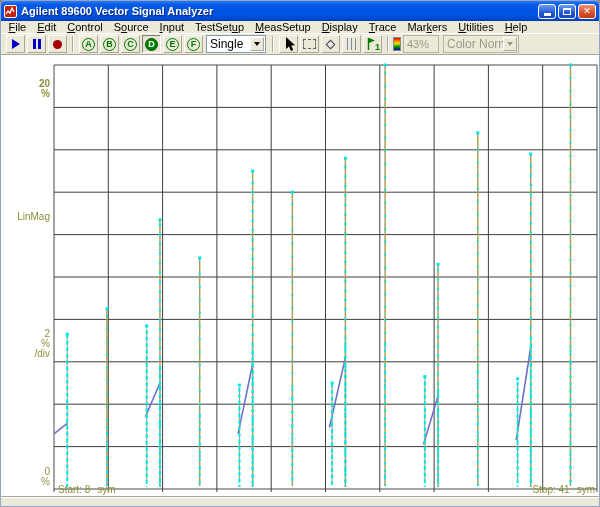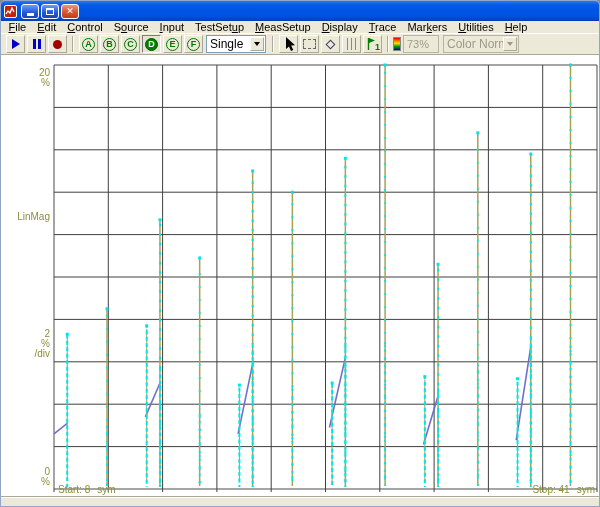--- a/index.html
+++ b/index.html
@@ -93,20 +93,21 @@
 <body>
 
 <div id="window">
 
   <div class="titlebar">
     <span class="app-icon">
       <svg width="11" height="11" viewBox="0 0 11 11">
           <polyline points="1,8 3,5 5,7 7,2 9,6" fill="none" stroke="#fff" stroke-width="1.3"></polyline>
         </svg>
     </span>
+    <span class="title-text">Agilent 89600 Vector Signal Analyzer</span>
     <span class="winbtns">
       <span class="winbtn blue">
           <span class="glyph-min"></span>
         </span>
       <span class="winbtn blue">
           <span class="glyph-max"></span>
         </span>
       <span class="winbtn red">
           <span style="font-family:'DejaVu Sans',sans-serif;">✕</span>
         </span>
@@ -192,21 +193,21 @@
     <span class="tool-btn">
       <svg width="15" height="16" viewBox="0 0 15 16">
         <line x1="3.5" y1="2" x2="3.5" y2="14" stroke="#008000" stroke-width="1.4"></line>
         <path d="M4,2 L10,4.5 L4,7 Z" fill="#008000"></path>
         <text x="10" y="14" font-size="9" font-weight="bold" fill="#008000" font-family="Liberation Sans, sans-serif">1</text>
       </svg>
     </span>
     <span class="sep"></span>
 
     <span class="icon-rainbow"></span>
-    <span class="field-disabled">73%</span>
+    <span class="field-disabled">43%</span>
     <span class="combo disabled" style="width:76px;">
       <span>Color Normal</span>
       <span class="arrowbox">
           <span class="tri"></span>
         </span>
     </span>
   </div>
 
   <div class="plot">
     <svg id="chart" width="600" height="443">
@@ -307,21 +308,21 @@
         <line x1="476.8048780487805" y1="83.83999999999997" x2="476.8048780487805" y2="431" stroke="#00E6E6" stroke-width="1.8" stroke-dasharray="2 11" stroke-dashoffset="16"></line>
         <line x1="476.8048780487805" y1="309.344" x2="476.8048780487805" y2="431" stroke="#00E6E6" stroke-width="1.8" stroke-dasharray="2.5 5" stroke-dashoffset="8"></line>
         <rect x="475.3048780487805" y="76.33999999999997" width="3" height="3" fill="#00E6E6"></rect>
         <line x1="569.5121951219512" y1="10" x2="569.5121951219512" y2="431" stroke="#A5A356" stroke-width="1.5"></line>
         <line x1="569.5121951219512" y1="16" x2="569.5121951219512" y2="431" stroke="#00E6E6" stroke-width="1.8" stroke-dasharray="2 11" stroke-dashoffset="20"></line>
         <line x1="569.5121951219512" y1="285.6" x2="569.5121951219512" y2="431" stroke="#00E6E6" stroke-width="1.8" stroke-dasharray="2.5 5" stroke-dashoffset="10"></line>
         <rect x="568.0121951219512" y="8.5" width="3" height="3" fill="#00E6E6"></rect>
       </svg>
 
 
-    <div class="plot-label ylab" style="top:13px;">
+    <div class="plot-label ylab" style="top:24px;font-weight:bold;">
       <div>20</div>
         <div>%</div>
     </div>
     <div class="plot-label ylab" style="top:157px;">LinMag</div>
     <div class="plot-label ylab" style="top:274px;">
       <div>2</div>
         <div>%</div>
         <div>/div</div>
     </div>
     <div class="plot-label ylab" style="top:412px;">

